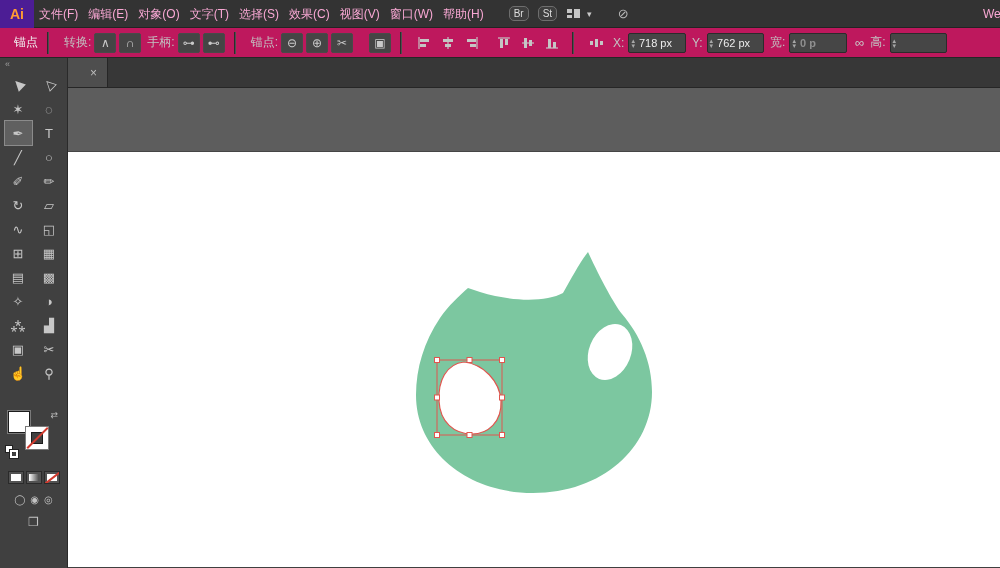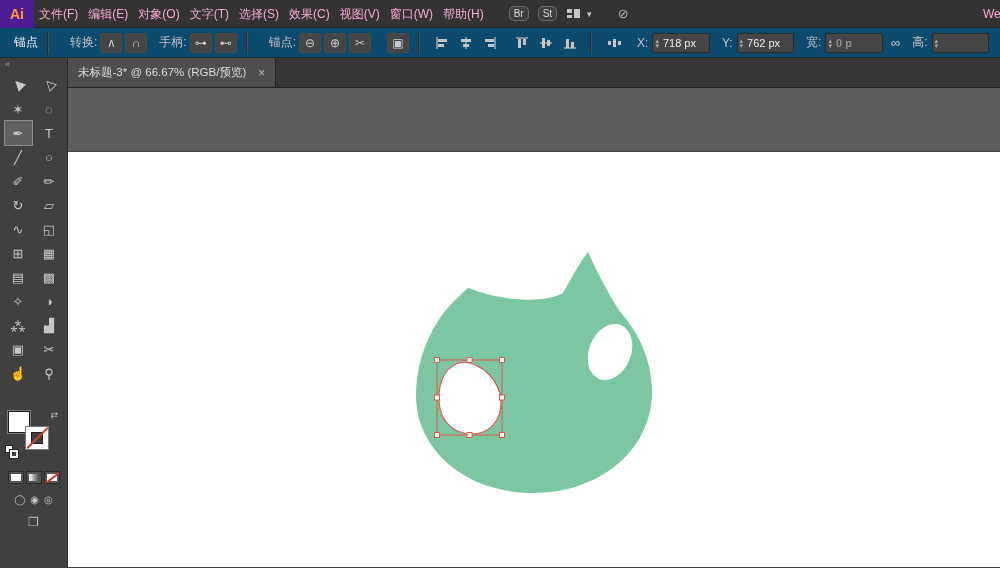--- a/index.html
+++ b/index.html
@@ -14,25 +14,25 @@
              font-weight:bold; font-size:14px; background:#4c1d95; color:#ff9c33; }
   .menu-item { padding:4px 5px; font-size:12px; color:#f9a8d4; line-height:28px; cursor:default; }
   .mb-badges { display:flex; align-items:center; margin-left:20px; gap:9px; }
   .badge { font-size:10px; color:#ddd; border:1px solid #6e6e6e; border-radius:5px; padding:1px 4px; background:#3e3e3e; }
   .ws-icon svg { display:block; }
   .caret { color:#c9c9c9; font-size:9px; margin-left:-3px; }
   .mb-extra { color:#b9b9b9; font-size:13px; margin-left:26px; }
   .mb-right { margin-left:auto; font-size:12px; color:#f9a8d4; width:17px; overflow:hidden; white-space:nowrap; }
 
   
-  .controlbar { position:absolute; left:0; top:28px; width:1000px; height:30px; background:#0c4a6e;
+  .controlbar { position:absolute; left:0; top:28px; width:1000px; height:30px; background:#be185d;
                 border-bottom:1px solid #262626; display:flex; align-items:center; padding-left:14px;
                 overflow:hidden; white-space:nowrap; }
   .cb-context { font-size:12px; color:#f0f0f0; }
-  .cb-label { font-size:12px; color:#c2c2c2; margin-left:12px; }
+  .cb-label { font-size:12px; color:#c2c2c2; margin-left:6px; }
   .cb-sep { width:0; height:22px; border-left:1px solid #2c2c2c; border-right:1px solid #4f4f4f; margin:0 9px; }
   .cb-btn { width:22px; height:20px; display:flex; align-items:center; justify-content:center; color:#c9c9c9;
             font-size:12px; margin-left:3px; border:1px solid #494949; background:#454545; border-radius:2px; }
   .cb-field { display:inline-flex; align-items:center; margin-left:4px; height:20px; background:#464646;
               border:1px solid #2b2b2b; border-radius:2px; padding:0 4px 0 2px; }
   .stepper { display:flex; flex-direction:column; margin-right:4px; color:#a8a8a8; font-size:7px; line-height:5px; }
   .cb-value { font-size:11px; color:#ececec; min-width:42px; }
   .cb-value.dim { color:#8f8f8f;font-weight:bold; }
   .cb-icon { color:#c9c9c9; font-size:13px; margin-left:8px; }
   .align-btn { width:22px; height:20px; display:flex; align-items:center; justify-content:center; margin-left:2px; }
@@ -337,21 +337,20 @@
       <span>◉</span>
       <span>◎</span>
     </div>
 
     <div class="screen-btn">❐</div>
   </div>
 
   <div class="docarea">
     <div class="tabbar">
       <div class="tab">
-        <span>未标题-3* @ 66.67% (RGB/预览)</span>
         <span class="tab-close">×</span>
       </div>
     </div>
 
     <div class="canvas">
       <div class="artboard"></div>
       <svg width="932" height="479" viewBox="0 0 932 479">
 
         <path d="M400,200 C392,207 380,218 372,230 C356,254 348,280 348,307
                  C348,364 400,405 465,405 C534,405 584,360 584,304

